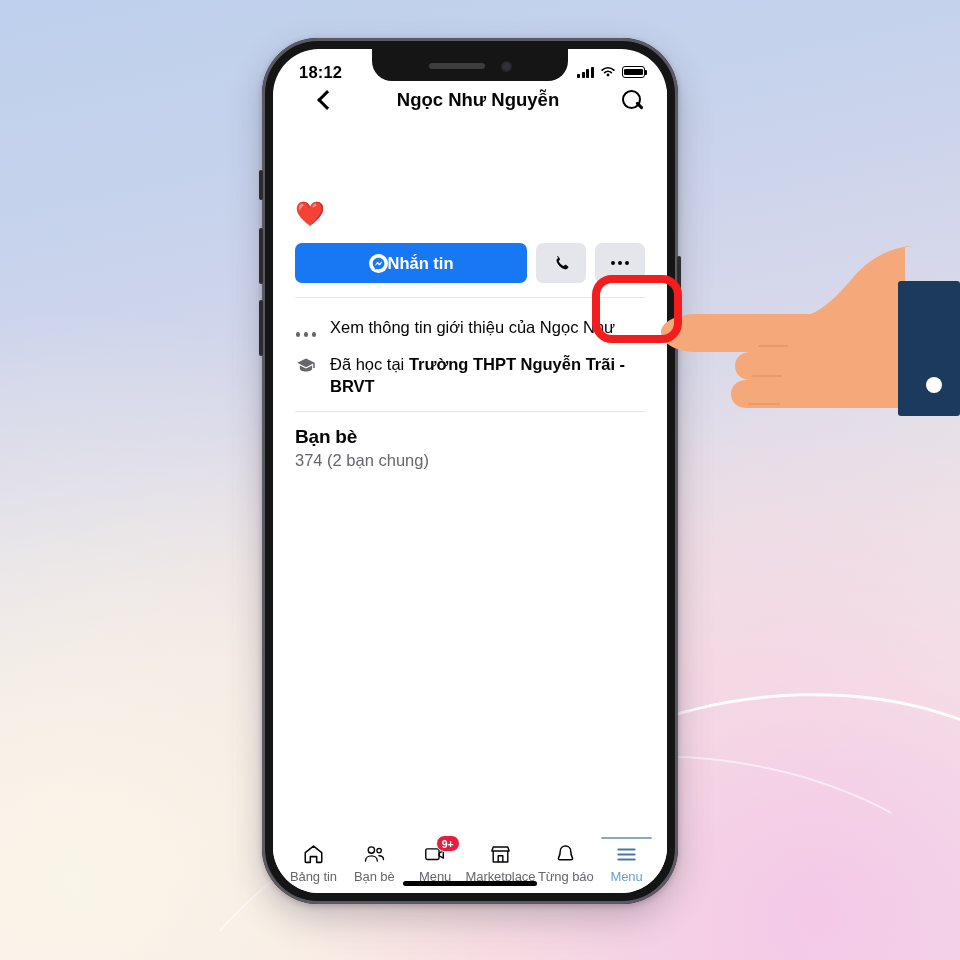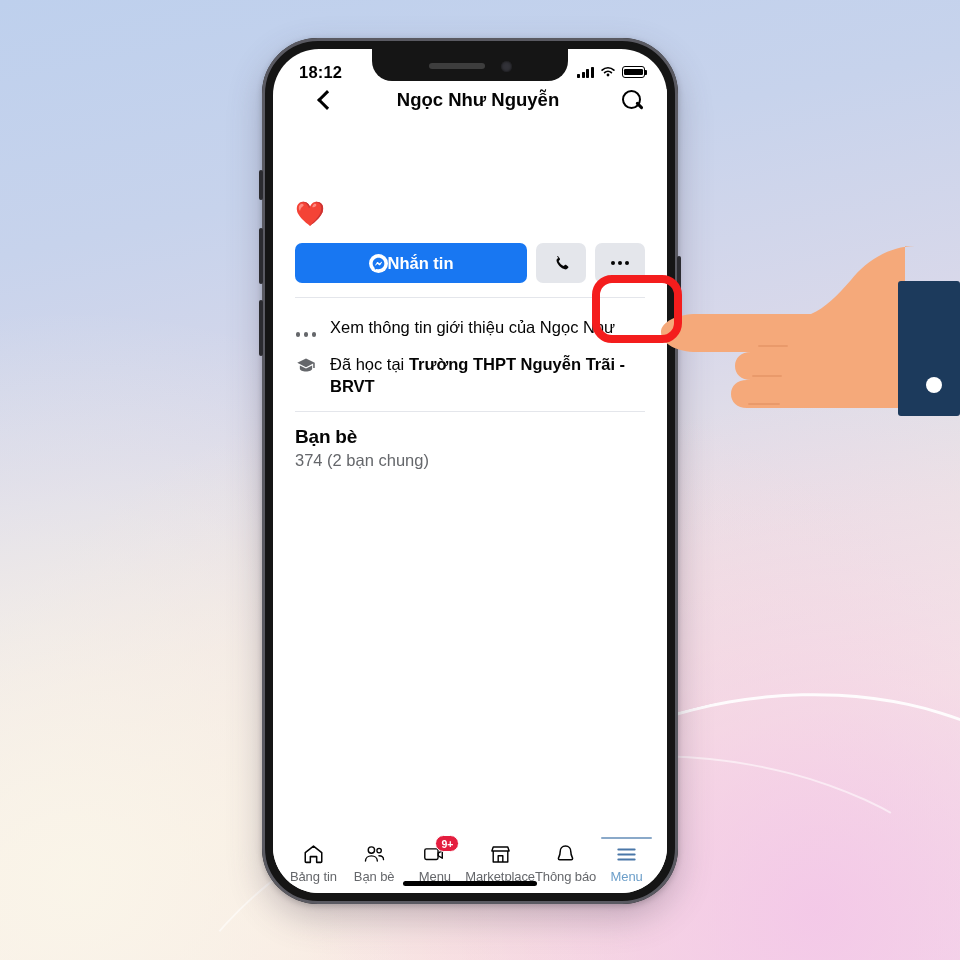--- a/index.html
+++ b/index.html
@@ -351,21 +351,21 @@
         </span>
         <span class="lbl">Marketplace</span>
       </div>
 
       <div class="tab">
         <span class="glyph">
           <svg viewBox="0 0 24 24" fill="none">
             <path d="M12 3.2c-3.5 0-5.6 2.6-5.6 6.1 0 4-1.8 5.6-1.8 7 0 .7.6 1.2 1.3 1.2h12.2c.7 0 1.3-.5 1.3-1.2 0-1.4-1.8-3-1.8-7 0-3.5-2.1-6.1-5.6-6.1z" stroke="#050505" stroke-width="1.6" stroke-linejoin="round"></path>
           </svg>
         </span>
-        <span class="lbl">Thông báo</span>
+        <span class="lbl">Từng báo</span>
       </div>
 
       <div class="tab active">
         <span class="tab-underline"></span>
         <span class="glyph">
           <svg viewBox="0 0 24 24" fill="none">
             <line x1="3.5" y1="6.8" x2="20.5" y2="6.8" stroke="#4a77a8" stroke-width="2.1" stroke-linecap="round"></line>
             <line x1="3.5" y1="12" x2="20.5" y2="12" stroke="#4a77a8" stroke-width="2.1" stroke-linecap="round"></line>
             <line x1="3.5" y1="17.2" x2="20.5" y2="17.2" stroke="#4a77a8" stroke-width="2.1" stroke-linecap="round"></line>
           </svg>

